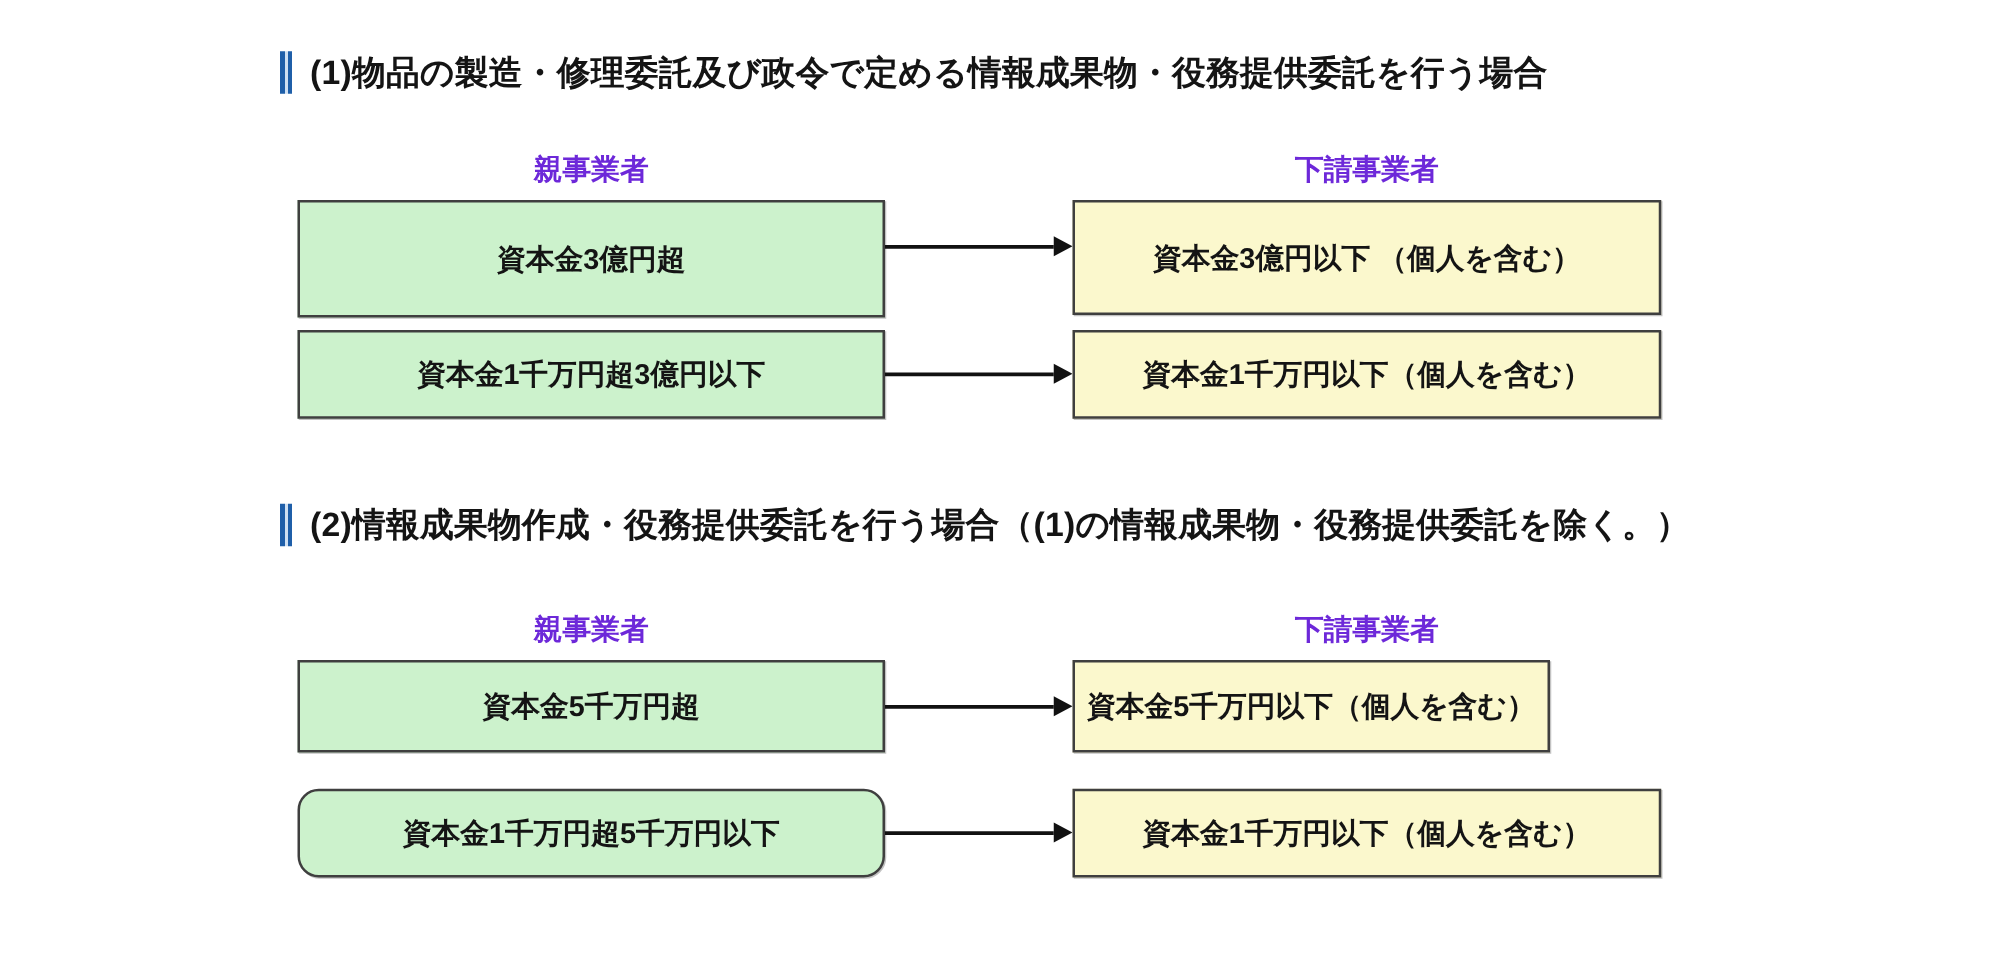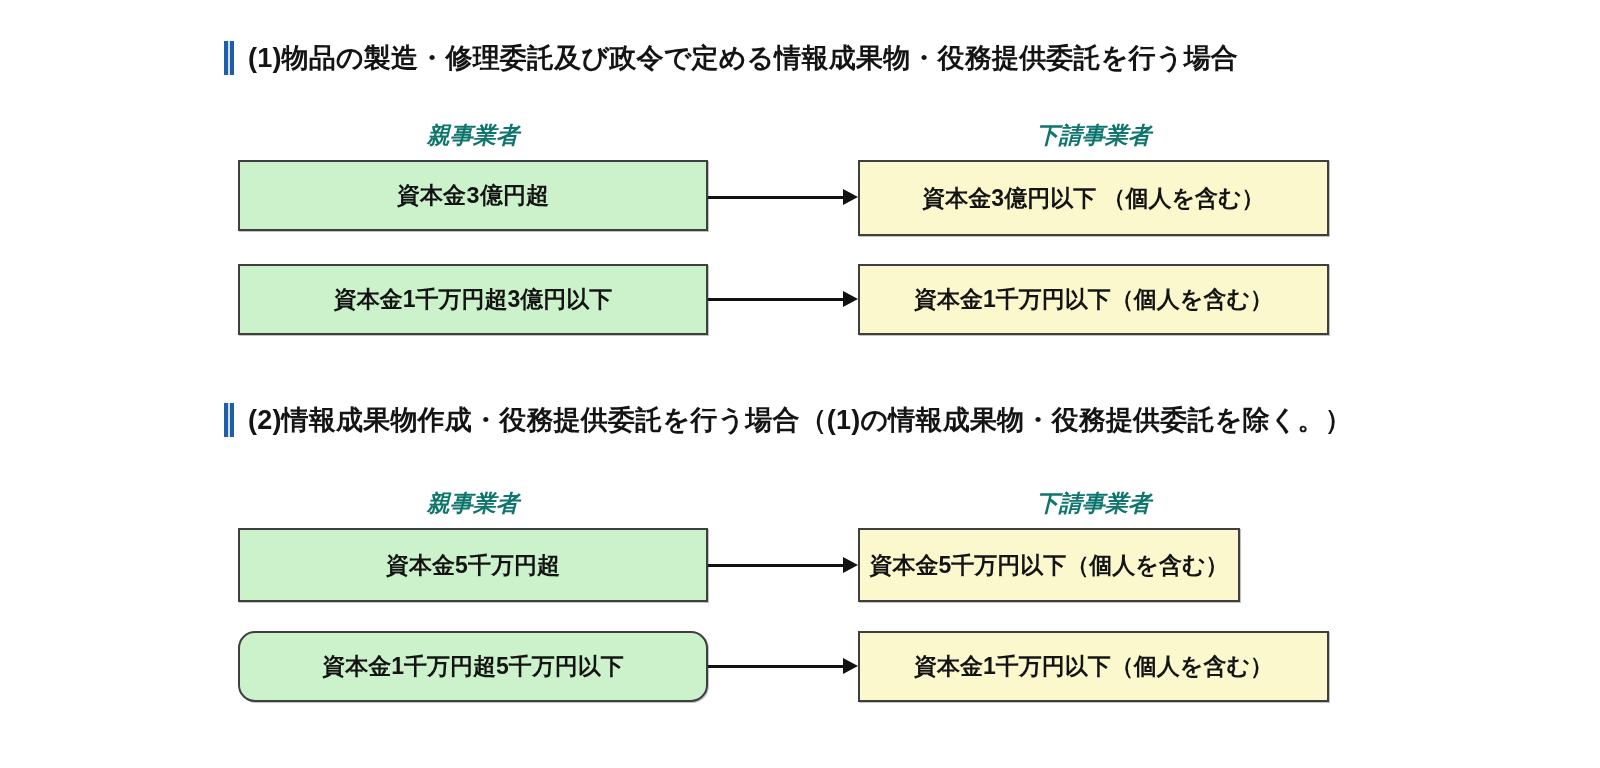--- a/index.html
+++ b/index.html
@@ -46,23 +46,22 @@
     letter-spacing: 0.2px;
     color: #141414;
   }
 
   
   .col-caption {
     position: absolute;
     font-size: 23px;
     font-weight: bold;
     text-align: center;
-    color: #0f766e;
+    color: #6d28d9;
     white-space: nowrap;
-    font-style: italic;
   }
 
   
   .flow-box {
     position: absolute;
     box-sizing: border-box;
     border: 2px solid #3f3f3f;
     display: flex;
     align-items: center;
     justify-content: center;
@@ -102,26 +101,26 @@
 <div class="canvas">
 
   <div class="section-heading" style="left:224px; top:40px;">
     <span class="heading-bar"></span>
     <span class="heading-text">(1)物品の製造・修理委託及び政令で定める情報成果物・役務提供委託を行う場合</span>
   </div>
 
   <div class="col-caption" style="left:238px; top:120px; width:470px;">親事業者</div>
   <div class="col-caption" style="left:858px; top:120px; width:471px;">下請事業者</div>
 
-  <div class="flow-box parent" style="left:238px; top:160px; width:470px; height:71px;font-family:Liberation Mono, monospace;">資本金3億円超</div>
+  <div class="flow-box parent" style="left:238px; top:160px; width:470px; height:94px;">資本金3億円超</div>
   <div class="arrow" style="left:708px; top:190px; width:150px;">
     <span class="shaft"></span>
     <span class="head"></span>
   </div>
-  <div class="flow-box sub" style="left:858px; top:160px; width:471px; height:76px;">資本金3億円以下 （個人を含む）</div>
+  <div class="flow-box sub" style="left:858px; top:160px; width:471px; height:92px;">資本金3億円以下 （個人を含む）</div>
 
   <div class="flow-box parent" style="left:238px; top:264px; width:470px; height:71px;">資本金1千万円超3億円以下</div>
   <div class="arrow" style="left:708px; top:292px; width:150px;">
     <span class="shaft"></span>
     <span class="head"></span>
   </div>
   <div class="flow-box sub" style="left:858px; top:264px; width:471px; height:71px;">資本金1千万円以下（個人を含む）</div>
 
   <div class="section-heading" style="left:224px; top:402px;">
     <span class="heading-bar"></span>

